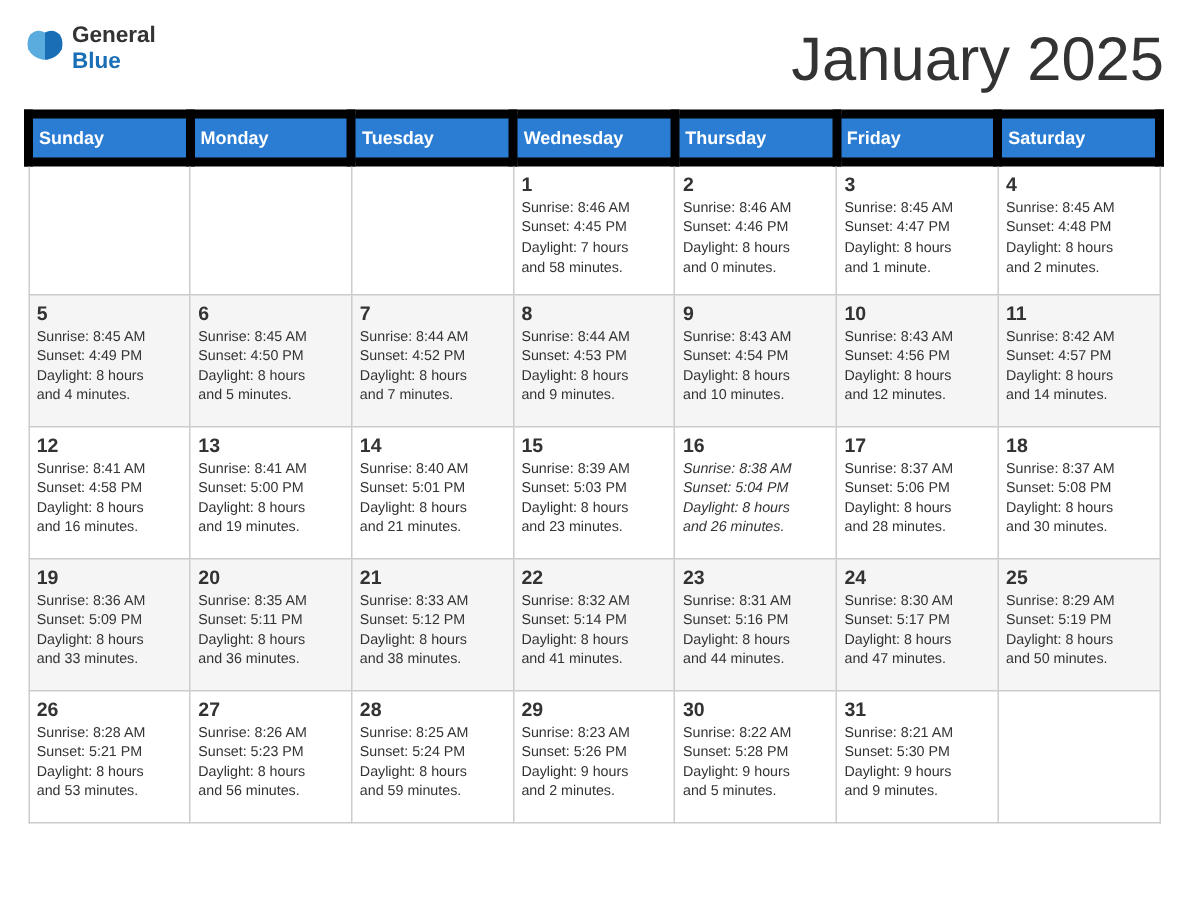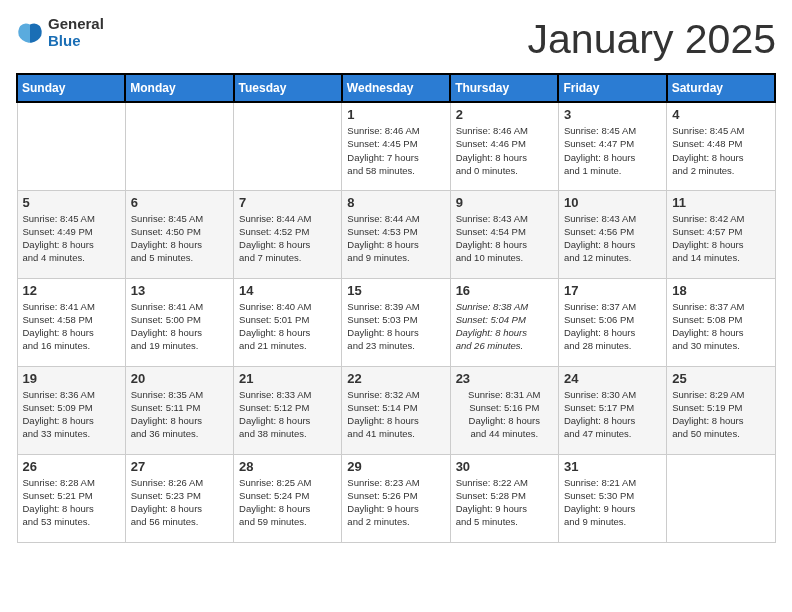--- a/index.html
+++ b/index.html
@@ -11,21 +11,20 @@
       padding: 16px;
     }
     .header {
       display: flex;
       justify-content: space-between;
       align-items: flex-start;
       margin-bottom: 10px;
     }
     .logo {
       display: flex;
-      align-items: center;
       gap: 4px;
     }
     .logo-text {
       display: flex;
       flex-direction: column;
       font-size: 15px;
       font-weight: bold;
       line-height: 1.1;
     }
     .logo-general { color: #333; }
@@ -51,21 +50,21 @@
       border-collapse: collapse;
       table-layout: fixed;
     }
     .calendar th {
       background-color: #2b7cd3;
       color: #fff;
       font-size: 12px;
       font-weight: bold;
       padding: 6px 4px;
       text-align: left;
-      border: 2px solid #000000;
+      border: 6px solid #000000;
       margin-left: 24px;
     }
     .calendar td {
       vertical-align: top;
       border: 1px solid #ccc;
       padding: 4px 5px;
       font-size: 10px;
       color: #333;
       height: 88px;
       background: #fff;
@@ -282,21 +281,21 @@
         </td>
         <td>
           <div class="day-number">22</div>
           <div class="cell-info" style="white-space: pre-line;">Sunrise: 8:32 AM
 Sunset: 5:14 PM
 Daylight: 8 hours
 and 41 minutes.</div>
         </td>
         <td>
           <div class="day-number">23</div>
-          <div class="cell-info" style="white-space: pre-line; text-align: center;">Sunrise: 8:31 AM
+          <div class="cell-info" style="white-space: pre-line;">Sunrise: 8:31 AM
 Sunset: 5:16 PM
 Daylight: 8 hours
 and 44 minutes.</div>
         </td>
         <td>
           <div class="day-number">24</div>
           <div class="cell-info" style="white-space: pre-line;">Sunrise: 8:30 AM
 Sunset: 5:17 PM
 Daylight: 8 hours
 and 47 minutes.</div>

